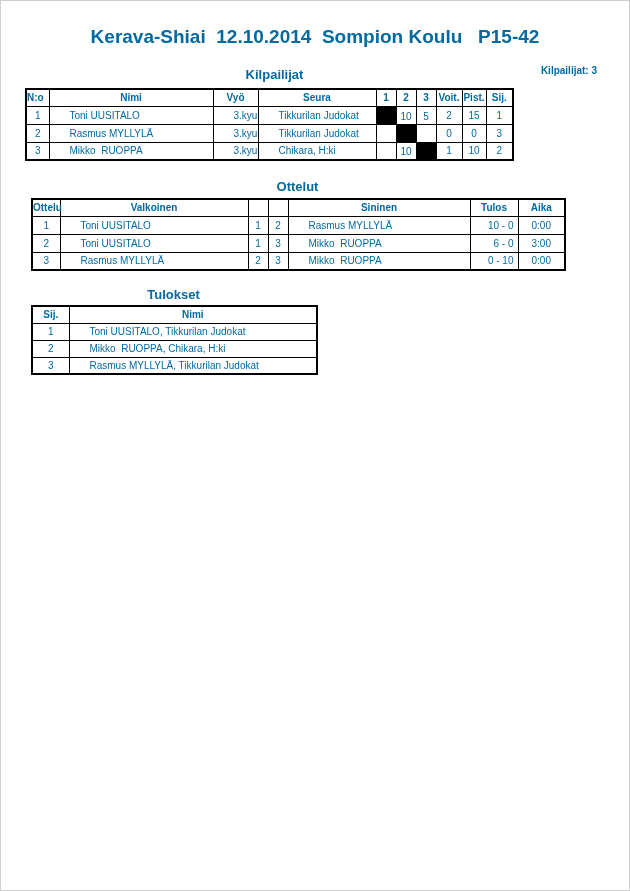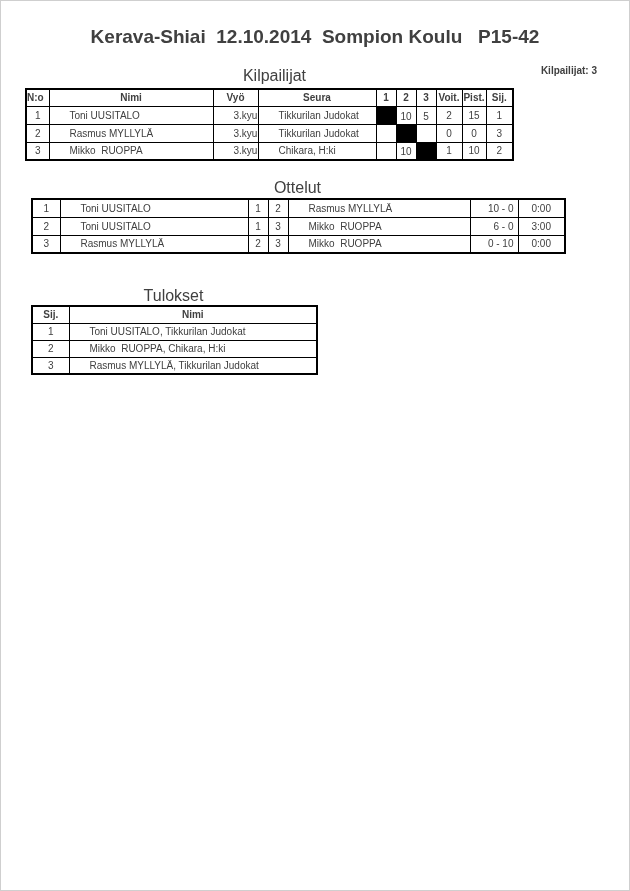--- a/index.html
+++ b/index.html
@@ -1,28 +1,28 @@
 <!DOCTYPE html>
 <html><head>
 <meta charset="utf-8">
 <style>
   html,body{margin:0;padding:0;background:#ffffff;}
   .page{
     position:relative;width:630px;height:891px;margin:0 auto;
     background:#ffffff;border:1px solid #cfcfcf;box-sizing:border-box;
-    font-family:"Liberation Sans",sans-serif;color:#404040;overflow:hidden;
+    font-family:"Liberation Sans",sans-serif;color:#0369a1;overflow:hidden;
   }
   .title{
     position:absolute;top:25px;left:0;width:100%;text-align:center;
     font-weight:700;font-size:19px;white-space:pre;
   }
   .participants{
     position:absolute;top:56px;right:32px;font-size:10px;font-weight:700;margin-top:8px;
   }
-  .sec-title{position:absolute;font-size:16px;font-weight:400;text-align:center;}
+  .sec-title{position:absolute;font-size:13px;font-weight:700;text-align:center;}
   #sec-kilpailijat{top:66px;left:30px;width:487px;}
   #sec-ottelut{top:178px;left:30px;width:533px;}
   #sec-tulokset{top:286px;left:30px;width:285px;}
 
   table{position:absolute;border-collapse:collapse;table-layout:fixed;border:2px solid #000;background:#fff;}
   #table-kilpailijat{top:87px;left:24px;width:487px;}
   #table-ottelut{top:197px;left:30px;width:533px;}
   #table-tulokset{top:304px;left:30px;width:285px;}
 
   th,td{border:1px solid #000;font-size:10px;padding:0;overflow:hidden;white-space:nowrap;vertical-align:middle;}
@@ -122,20 +122,29 @@
     <colgroup>
       <col style="width:28px">
         <col style="width:188px">
         <col style="width:20px">
         <col style="width:20px">
       <col style="width:182px">
         <col style="width:48px">
         <col style="width:47px">
     </colgroup>
     <tbody>
+        <tr class="hdr">
+      <th class="thl ovf">Ottelu</th>
+      <th>Valkoinen</th>
+      <th></th>
+      <th></th>
+      <th>Sininen</th>
+      <th>Tulos</th>
+      <th>Aika</th>
+    </tr>
     <tr>
       <td class="ac">1</td>
       <td class="al pre">Toni UUSITALO</td>
       <td class="ac">1</td>
       <td class="ac">2</td>
       <td class="al pre">Rasmus MYLLYLÄ</td>
       <td class="ar">10 - 0</td>
       <td class="ac">0:00</td>
     </tr>
     <tr>

